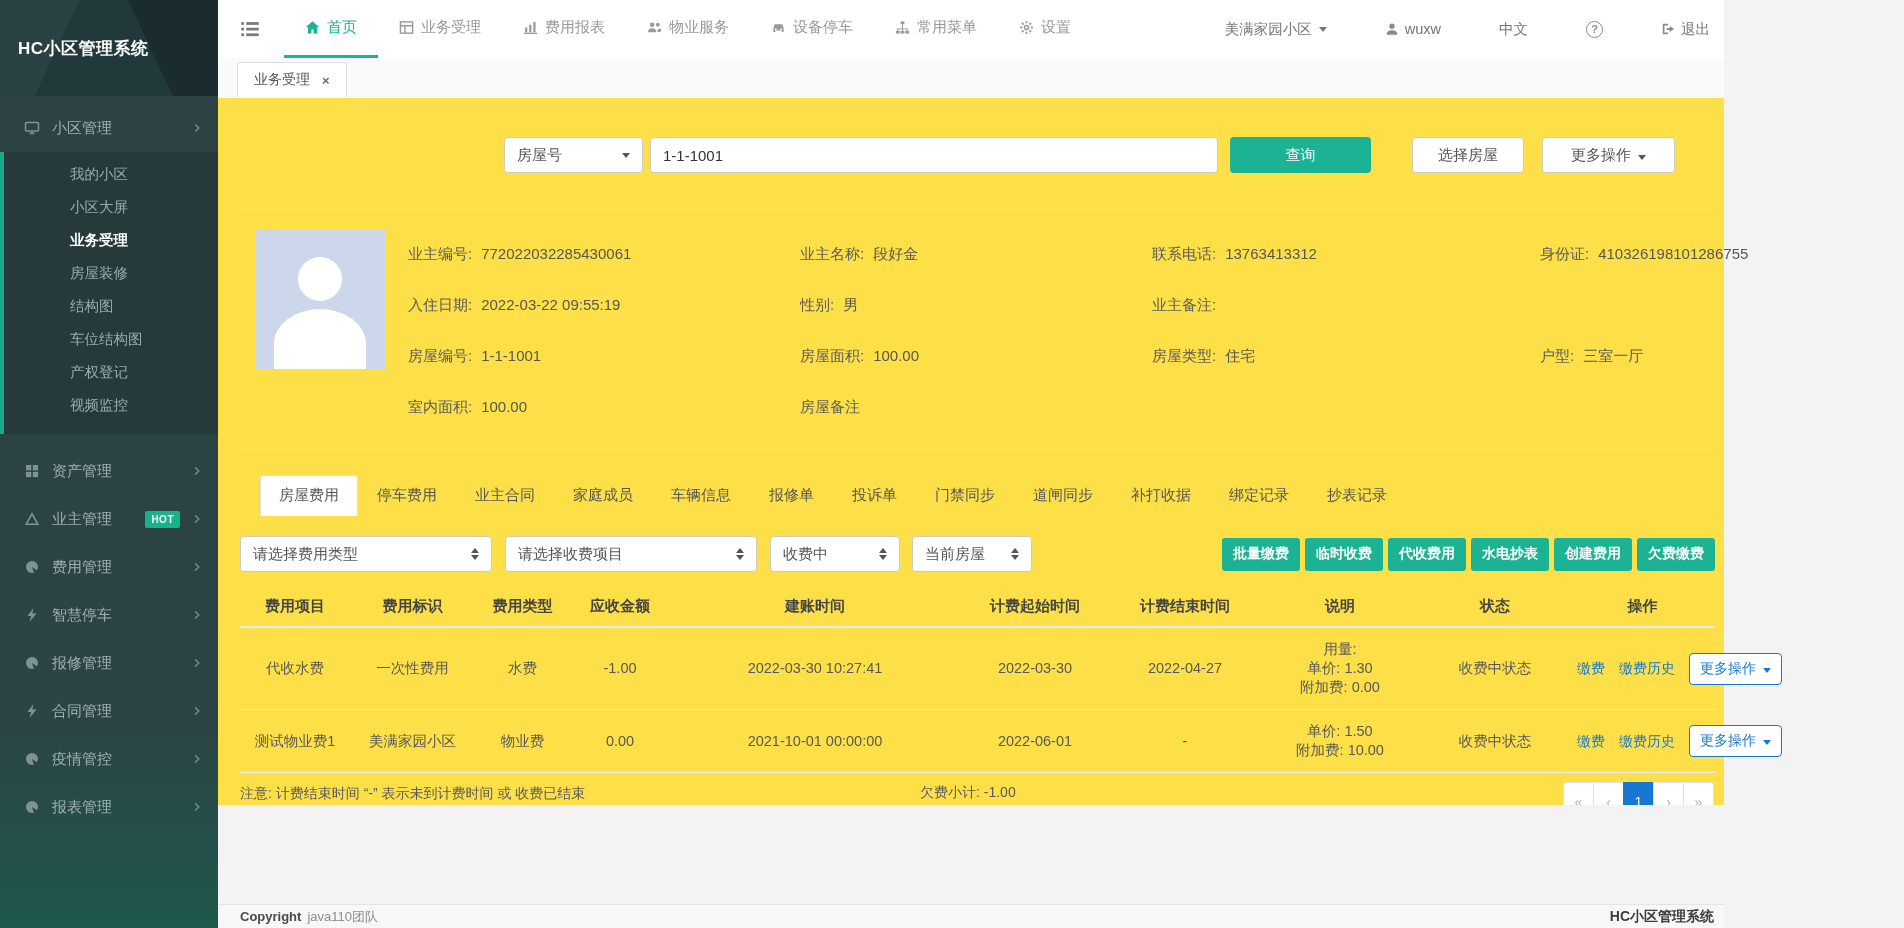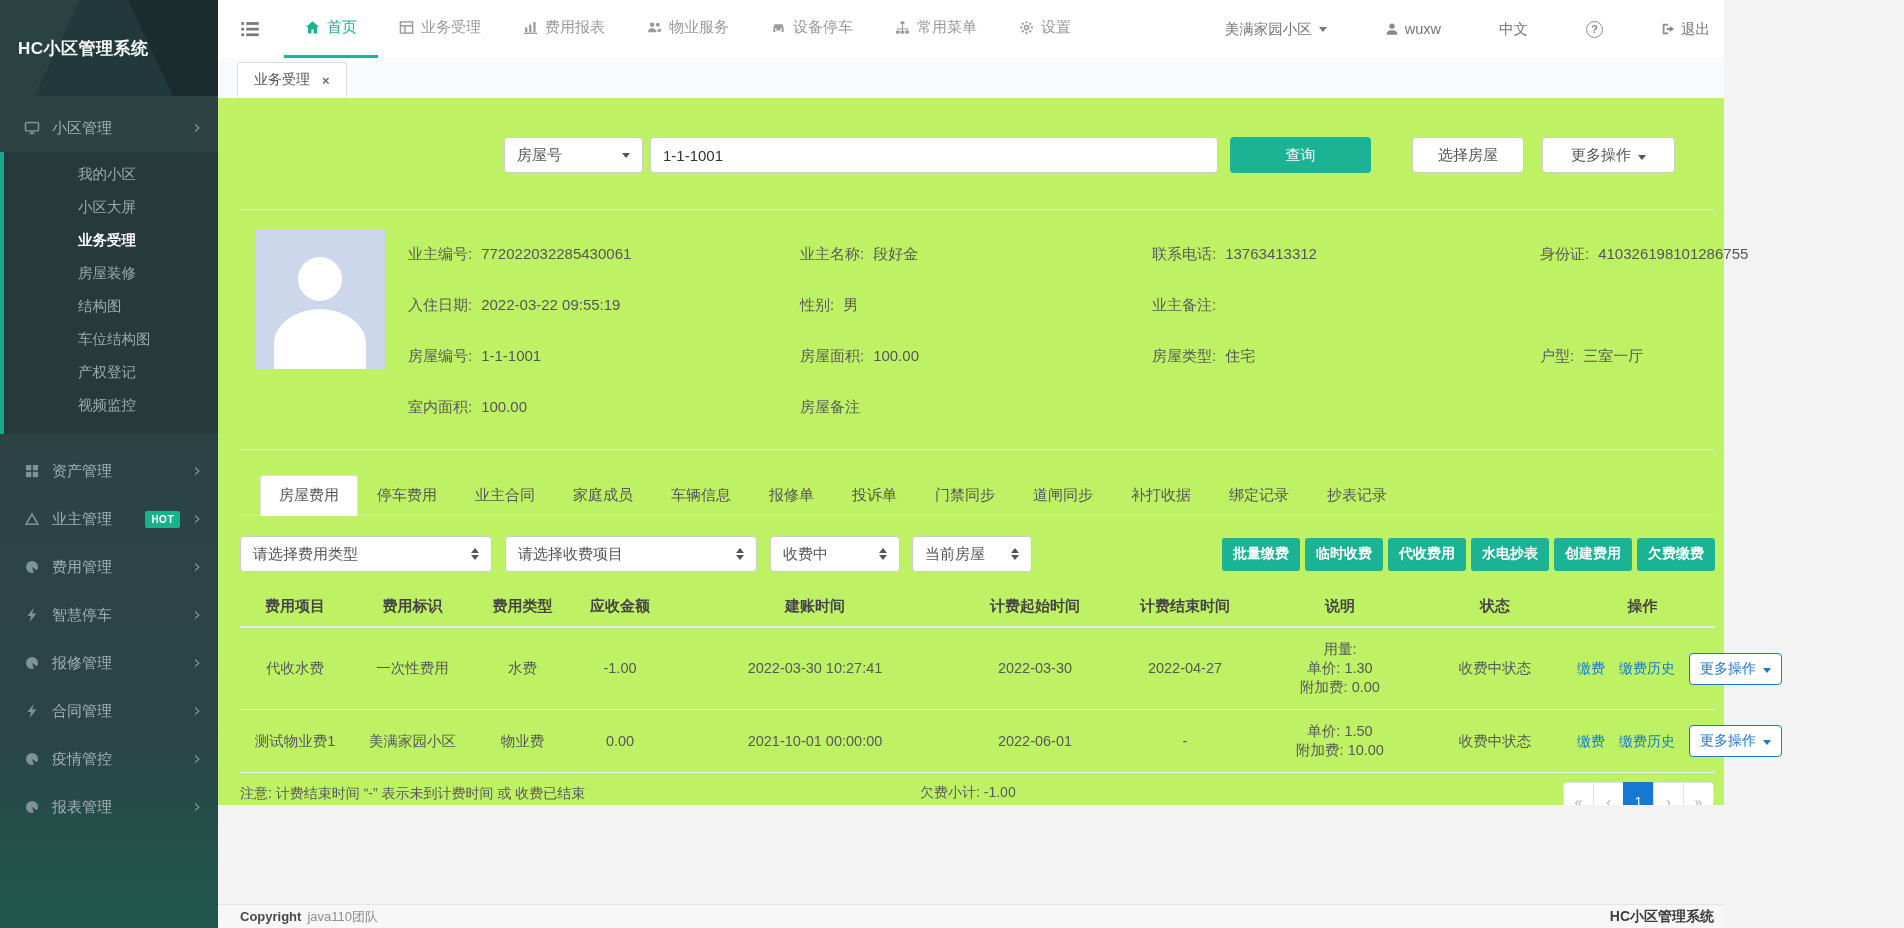--- a/index.html
+++ b/index.html
@@ -14,21 +14,21 @@
     background:
       linear-gradient(115deg, rgba(255,255,255,0.045) 30%, transparent 30.5%),
       linear-gradient(245deg, rgba(0,0,0,0.22) 34%, transparent 34.5%),
       #21393a; }
   .brand span { color:#fff; font-size:17px; font-weight:bold; letter-spacing:.5px; }
   .side-nav { padding-top:8px; }
   .side-section { height:48px; display:flex; align-items:center; padding:0 16px 0 24px;
     color:#9fb0b4; font-size:15px; cursor:pointer; }
   .side-section .s-icon { width:16px; height:16px; margin-right:12px; color:#7f9396; flex-shrink:0; }
   .side-section .chev { margin-left:auto; width:10px; height:10px; color:#7f9396; }
-  .submenu { background:#263a3b; border-left:4px solid #19aa8d; padding:6px 0 12px 16px; }
+  .submenu { background:#263a3b; border-left:4px solid #19aa8d; padding:6px 0 12px 8px; }
   .submenu .sub-item { height:33px; line-height:33px; padding-left:58px; font-size:14.5px; color:#9aabaf; cursor:pointer; }
   .submenu .sub-item.active { color:#ffffff; font-weight:bold; }
   .hot-badge { margin-left:auto; margin-right:2px; background:#17b38a; color:#fff; font-size:10px;
     font-weight:bold; padding:3px 6px; border-radius:2px; letter-spacing:.5px; }
   .side-section.has-badge .chev { margin-left:10px; }
 
   
   .main { display:flex; flex-direction:column; width:1506px; height:100%; }
 
   
@@ -48,21 +48,21 @@
   .caret { display:inline-block; width:0; height:0; border-left:4px solid transparent;
     border-right:4px solid transparent; border-top:5px solid currentColor; margin-left:7px; }
 
   
   .tabbar { height:40px; background:#f9fafb; flex-shrink:0; display:flex; align-items:flex-end; padding-left:19px; }
   .page-tab { background:#fff; border:1px solid #ddd; border-bottom-color:#fff; border-radius:3px 3px 0 0;
     height:36px; display:flex; align-items:center; padding:0 16px; font-size:14px; color:#555; cursor:pointer; }
   .page-tab .close { margin-left:12px; font-weight:bold; color:#6b6b6b; font-size:13px; cursor:pointer; }
 
   
-  .content { background:#bef264; height:707px; padding:0 9px 0 22px; flex-shrink:0; }
+  .content { background:#fde047; height:707px; padding:0 9px 0 22px; flex-shrink:0; }
 
   .search-row { display:flex; align-items:center; padding-top:39px; margin-left:264px; }
   .fselect { height:36px; border:1px solid #ccc; border-radius:4px; background:#fff; display:flex;
     align-items:center; padding:0 12px; font-size:15px; color:#555; cursor:pointer; }
   .fselect .lbl { margin-right:auto; }
   .sel-house { width:139px; }
   .search-input { width:568px; height:36px; margin-left:7px; border:1px solid #ccc; border-radius:4px;
     padding:0 12px; font-size:15px; color:#333; font-family:inherit; }
   .btn { border:none; border-radius:4px; font-family:inherit; cursor:pointer; }
   .btn-query { width:141px; height:36px; margin-left:12px; background:#1bb394; color:#fff; font-size:15px; }

